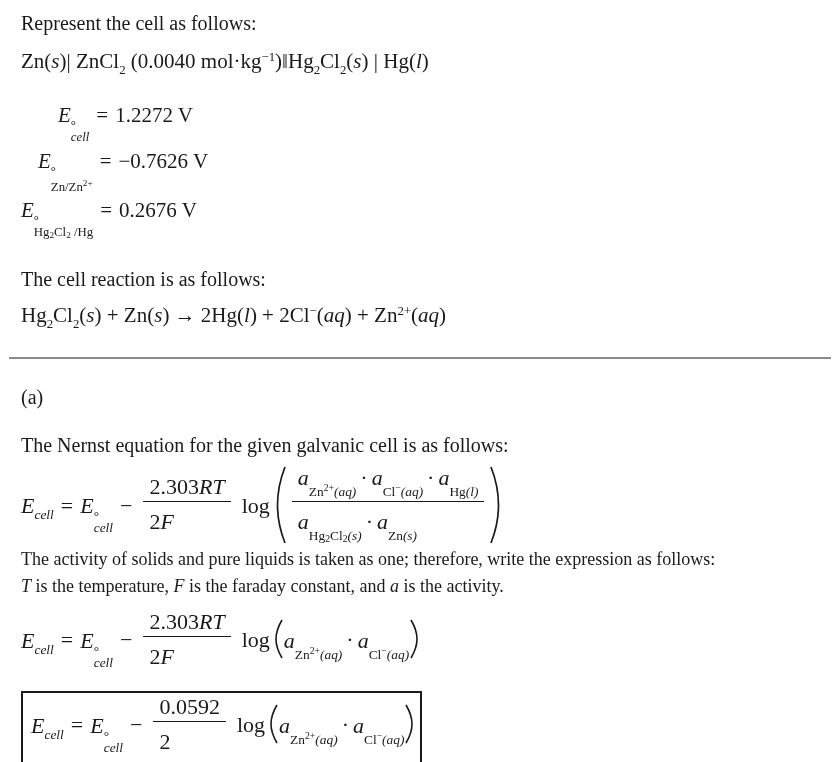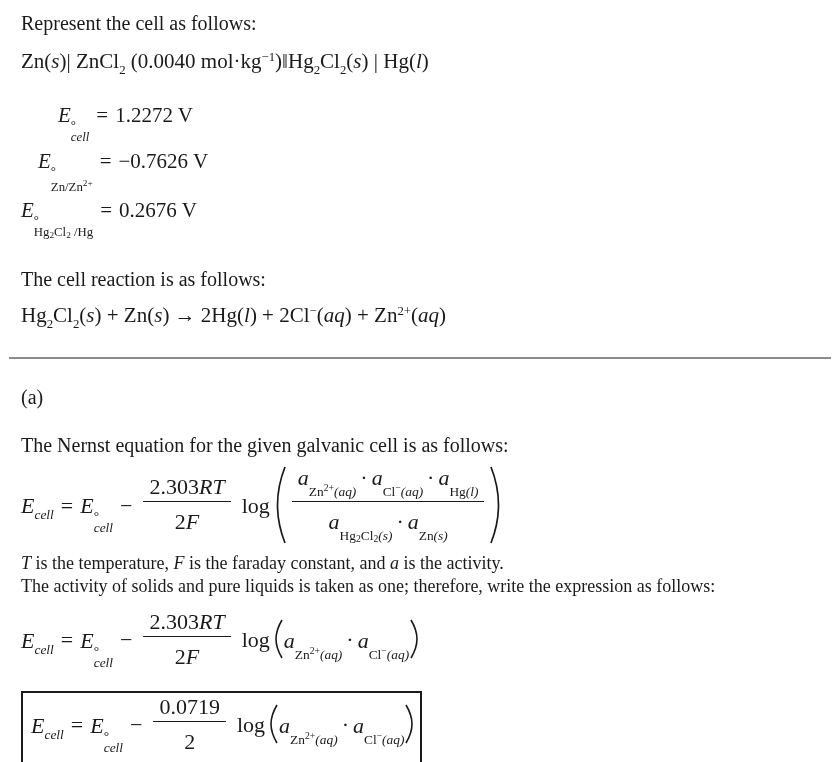--- a/index.html
+++ b/index.html
@@ -25,21 +25,21 @@
   .ssb{display:block;line-height:14px}
   .ch{font-size:72%;vertical-align:0.5em}
   .sb2{font-size:72%;vertical-align:-0.25em}
   .grp{font-size:61%;vertical-align:-0.85em}
   .eq{font-size:22px;white-space:nowrap}
   .eq1{margin-top:10px}
   .eq2{margin-top:14px;margin-bottom:6px}
   .op{margin:0 7px}
   .dot{margin:0 4px}
   .fn{margin:0 3px 0 7px}
-  .frac{display:inline-block;vertical-align:middle;text-align:center;margin:0 4px;transform:translateY(-3px)}
+  .frac{display:inline-block;vertical-align:middle;text-align:left;margin:0 4px;transform:translateY(-3px)}
   .fnum{display:block;padding:0 6px 1px}
   .fden{display:block;border-top:1.6px solid #1a1a1a;padding:7px 6px 0}
   .par{vertical-align:middle;transform:translateY(-3px)}
   .box{display:inline-block;border:2px solid #1a1a1a;padding:4px 5px 9px 8px;margin-top:12px}
   .iftxt{font-size:20px;line-height:26px;margin-top:8px}
   hr.rule{border:none;border-top:2px solid #8a8a8a;margin:16px -13px 0 -12px;height:0}
   .alabel{margin-top:26px}
   .nintro{margin-top:23px}
   .note1{margin-top:4px}
 </style>
@@ -79,38 +79,38 @@
 
   <div class="math eq eq1"><span class="v">E</span><span class="sb v">cell</span><span class="op">=</span><span class="v">E</span><span class="ss">
         <span class="sst">°</span>
         <span class="ssb v">cell</span>
       </span><span class="op">−</span><span class="frac"><span class="fnum"><span>2.303</span><span class="v">RT</span></span><span class="fden"><span>2</span><span class="v">F</span></span></span><span class="fn">log</span><svg class="par" width="15" height="80" viewBox="0 0 15 80">
         <path d="M12 2 Q4.5 21 4.5 40 Q4.5 59 12 78" fill="none" stroke="#1a1a1a" stroke-width="1.7"></path>
       </svg><span class="frac"><span class="fnum"><span class="v">a</span><span class="grp"><span>Zn</span><span class="ch">2+</span><span class="v">(aq)</span></span><span class="dot">·</span><span class="v">a</span><span class="grp"><span>Cl</span><span class="ch">−</span><span class="v">(aq)</span></span><span class="dot">·</span><span class="v">a</span><span class="grp"><span>Hg</span><span class="v">(l)</span></span></span><span class="fden"><span class="v">a</span><span class="grp"><span>Hg</span><span class="sb2">2</span><span>Cl</span><span class="sb2">2</span><span class="v">(s)</span></span><span class="dot">·</span><span class="v">a</span><span class="grp"><span>Zn</span><span class="v">(s)</span></span></span></span><svg class="par" width="15" height="80" viewBox="0 0 15 80">
         <path d="M3 2 Q10.5 21 10.5 40 Q10.5 59 3 78" fill="none" stroke="#1a1a1a" stroke-width="1.7"></path>
       </svg></div>
 
+  <p class="txt small">The activity of solids and pure liquids is taken as one; therefore, write the expression as follows:</p>
+
   <p class="txt small note1"><span class="v">T</span><span> is the temperature, </span><span class="v">F</span><span> is the faraday constant, and </span><span class="v">a</span><span> is the activity.</span></p>
-
-  <p class="txt small">The activity of solids and pure liquids is taken as one; therefore, write the expression as follows:</p>
 
   <div class="math eq eq2"><span class="v">E</span><span class="sb v">cell</span><span class="op">=</span><span class="v">E</span><span class="ss">
         <span class="sst">°</span>
         <span class="ssb v">cell</span>
       </span><span class="op">−</span><span class="frac"><span class="fnum"><span>2.303</span><span class="v">RT</span></span><span class="fden"><span>2</span><span class="v">F</span></span></span><span class="fn">log</span><svg class="par" width="11" height="42" viewBox="0 0 11 42">
         <path d="M9 2 Q3 12 3 21 Q3 30 9 40" fill="none" stroke="#1a1a1a" stroke-width="1.6"></path>
       </svg><span class="v">a</span><span class="grp"><span>Zn</span><span class="ch">2+</span><span class="v">(aq)</span></span><span class="dot">·</span><span class="v">a</span><span class="grp"><span>Cl</span><span class="ch">−</span><span class="v">(aq)</span></span><svg class="par" width="11" height="42" viewBox="0 0 11 42">
         <path d="M2 2 Q8 12 8 21 Q8 30 2 40" fill="none" stroke="#1a1a1a" stroke-width="1.6"></path>
       </svg></div>
 
 
   <div class="box"><div class="math eq"><span class="v">E</span><span class="sb v">cell</span><span class="op">=</span><span class="v">E</span><span class="ss">
           <span class="sst">°</span>
           <span class="ssb v">cell</span>
-        </span><span class="op">−</span><span class="frac"><span class="fnum"><span>0.0719</span></span><span class="fden"><span>2</span></span></span><span class="fn">log</span><svg class="par" width="11" height="42" viewBox="0 0 11 42">
+        </span><span class="op">−</span><span class="frac"><span class="fnum"><span>0.0592</span></span><span class="fden"><span>2</span></span></span><span class="fn">log</span><svg class="par" width="11" height="42" viewBox="0 0 11 42">
           <path d="M9 2 Q3 12 3 21 Q3 30 9 40" fill="none" stroke="#1a1a1a" stroke-width="1.6"></path>
         </svg><span class="v">a</span><span class="grp"><span>Zn</span><span class="ch">2+</span><span class="v">(aq)</span></span><span class="dot">·</span><span class="v">a</span><span class="grp"><span>Cl</span><span class="ch">−</span><span class="v">(aq)</span></span><svg class="par" width="11" height="42" viewBox="0 0 11 42">
           <path d="M2 2 Q8 12 8 21 Q8 30 2 40" fill="none" stroke="#1a1a1a" stroke-width="1.6"></path>
         </svg></div></div>
 
   
 
 </div>
 
 </body></html>

